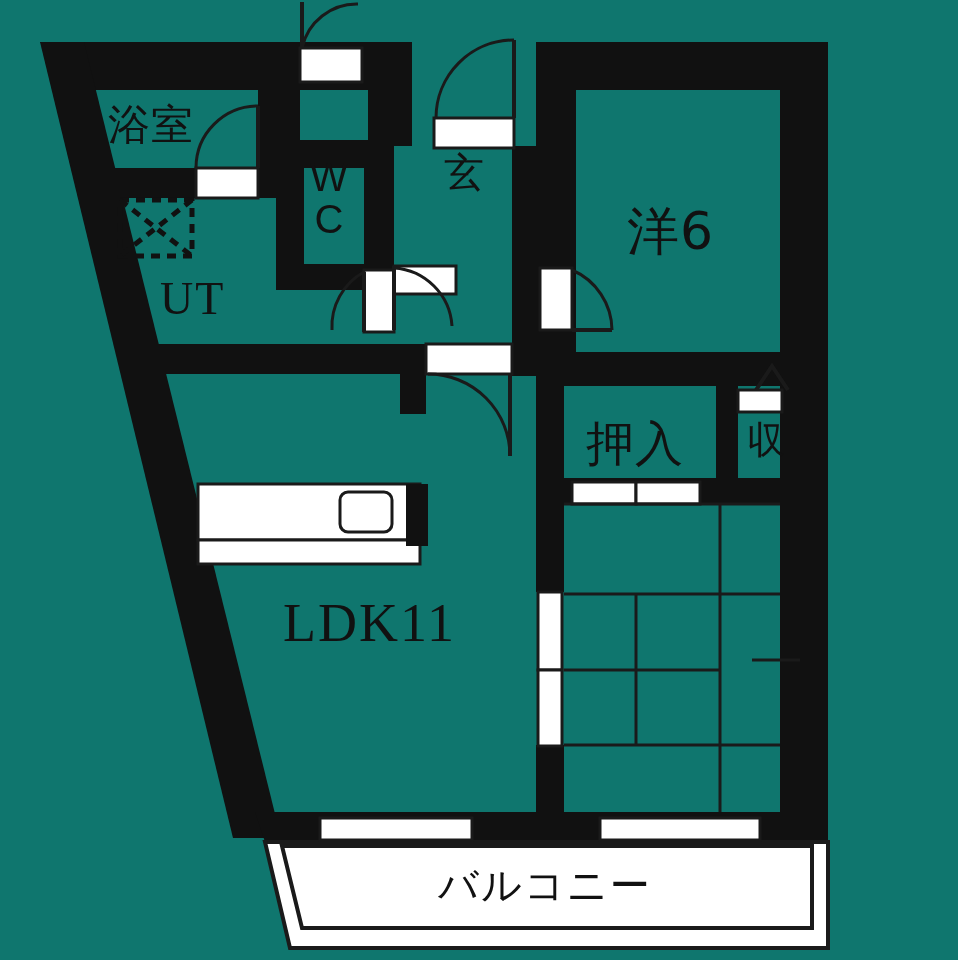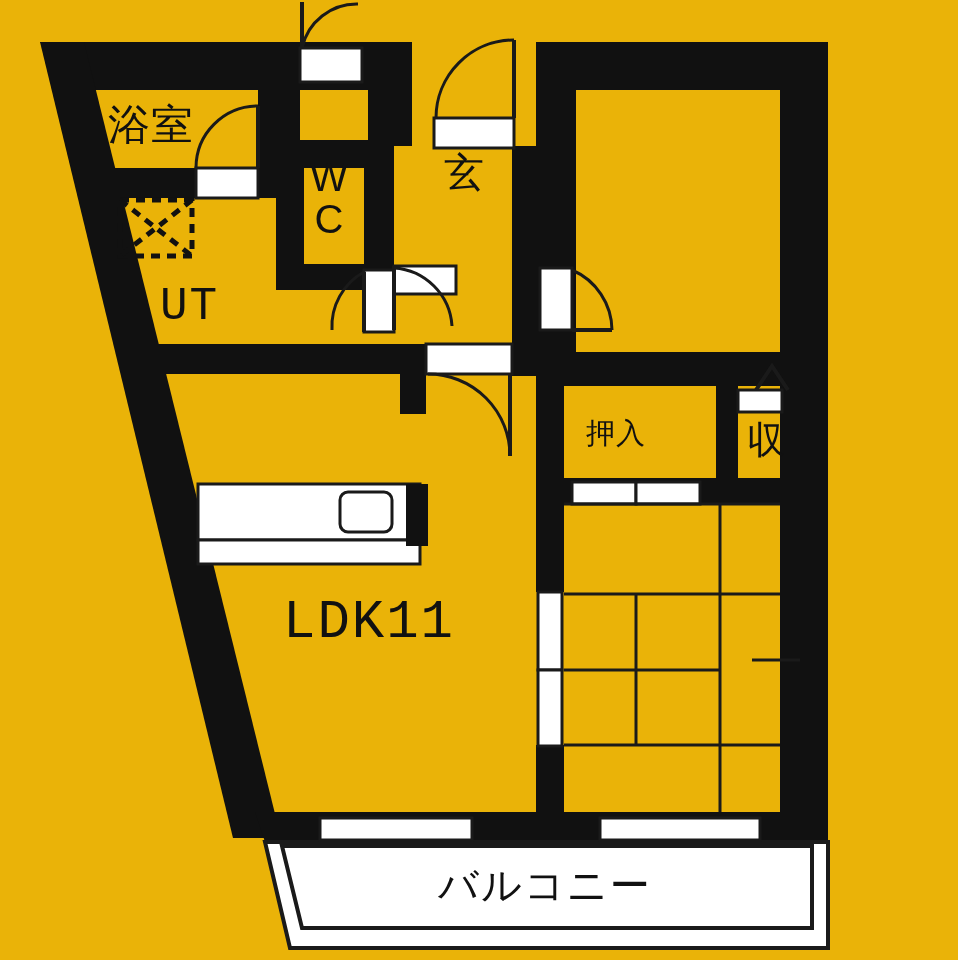--- a/index.html
+++ b/index.html
@@ -8,45 +8,45 @@
     padding: 0;
     background: #ffffff;
   }
   body {
     font-family: "Liberation Sans", "DejaVu Sans", sans-serif;
   }
   #plan-root {
     position: relative;
     width: 958px;
     height: 960px;
-    background: #eab308;
+    background: #0f766e;
     overflow: hidden;
   }
   #plan-svg {
     display: block;
     position: absolute;
     left: 0;
     top: 0;
   }
   .room-label {
     position: absolute;
     font-family: "DejaVu Sans", "Liberation Sans", sans-serif;
     color: #111111;
     white-space: nowrap;
     line-height: 1;
     user-select: none;
   }
   .lbl-yokushitsu { font-size: 42px; letter-spacing: 1px; }
-  .lbl-ut         { font-size: 46px; letter-spacing: 2px; font-family: Liberation Mono, monospace; margin-top: 8px; }
+  .lbl-ut         { font-size: 46px; letter-spacing: 2px; font-family: Liberation Serif, serif; }
   .lbl-wc         { font-size: 40px; letter-spacing: 0px; font-family: "Liberation Sans", sans-serif; text-align: center; line-height: 1.05; }
   .lbl-genkan     { font-size: 40px; }
   .lbl-yo6        { font-size: 52px; letter-spacing: 1px; }
-  .lbl-oshiire    { font-size: 29px; letter-spacing: 1px; text-align: center; }
+  .lbl-oshiire    { font-size: 48px; letter-spacing: 1px; text-align: center; }
   .lbl-shu        { font-size: 38px; }
-  .lbl-ldk        { font-size: 54px; letter-spacing: 2px; font-family: Liberation Mono, monospace; }
+  .lbl-ldk        { font-size: 54px; letter-spacing: 2px; font-family: Liberation Serif, serif; }
   .lbl-wa6        { font-size: 52px; letter-spacing: 1px; }
   .lbl-balcony    { font-size: 40px; letter-spacing: 2px; }
 </style>
 </head>
 <body>
 
 <div id="plan-root">
 
   <svg id="plan-svg" width="958" height="960" viewBox="0 0 958 960">
 
@@ -175,20 +175,21 @@
 
   <div class="room-label lbl-ut" style="left:160px; top:276px;">UT</div>
 
   <div class="room-label lbl-wc" style="left:310px; top:156px;">
     <div>W</div>
     <div>C</div>
   </div>
 
   <div class="room-label lbl-genkan" style="left:444px; top:152px;">玄</div>
 
+  <div class="room-label lbl-yo6" style="left:627px; top:205px;">洋6</div>
 
   <div class="room-label lbl-oshiire" style="left:586px; top:419px;">押入</div>
 
   <div class="room-label lbl-shu" style="left:747px; top:421px;">収</div>
 
   <div class="room-label lbl-ldk" style="left:283px; top:596px;">LDK11</div>
 
 
   <div class="room-label lbl-balcony" style="left:438px; top:865px;text-align:right;">バルコニー</div>
 

